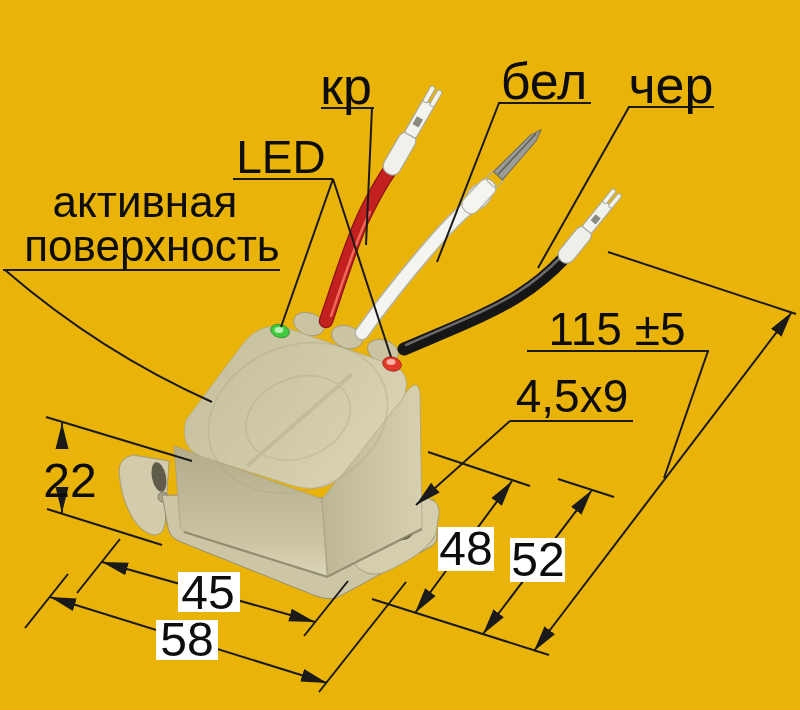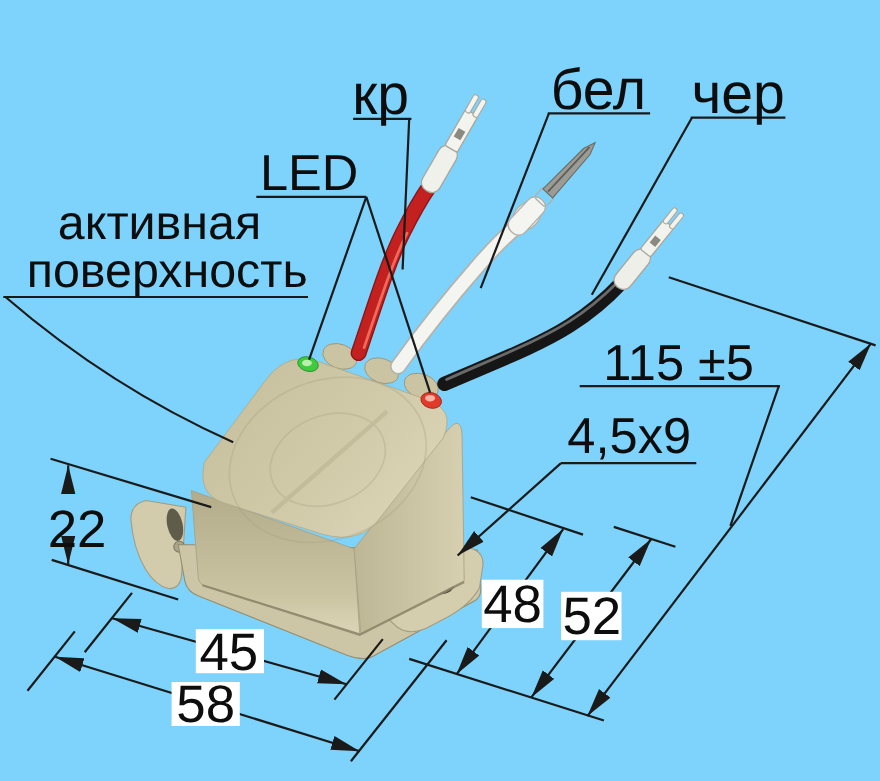--- a/index.html
+++ b/index.html
@@ -1,16 +1,16 @@
 <!DOCTYPE html>
 <html><head>
 <meta charset="utf-8">
 <style>
   html,body{margin:0;padding:0;background:#ffffff;}
-  .stage{width:800px;height:710px;position:relative;background:#7dd3fc;overflow:hidden;}
+  .stage{width:800px;height:710px;position:relative;background:#eab308;overflow:hidden;}
   svg{display:block;}
   text{font-family:"Liberation Sans", sans-serif; fill:#0d0d0d;}
   .lbl-wire{font-size:52px;}
   .lbl-led{font-size:46px;}
   .lbl-surf{font-size:44px;}
   .lbl-dim{font-size:46px;}
   .lbl-num{font-size:48px;}
   .thin{stroke:#1a1a1a;stroke-width:2;fill:none;}
 </style>
 </head>

